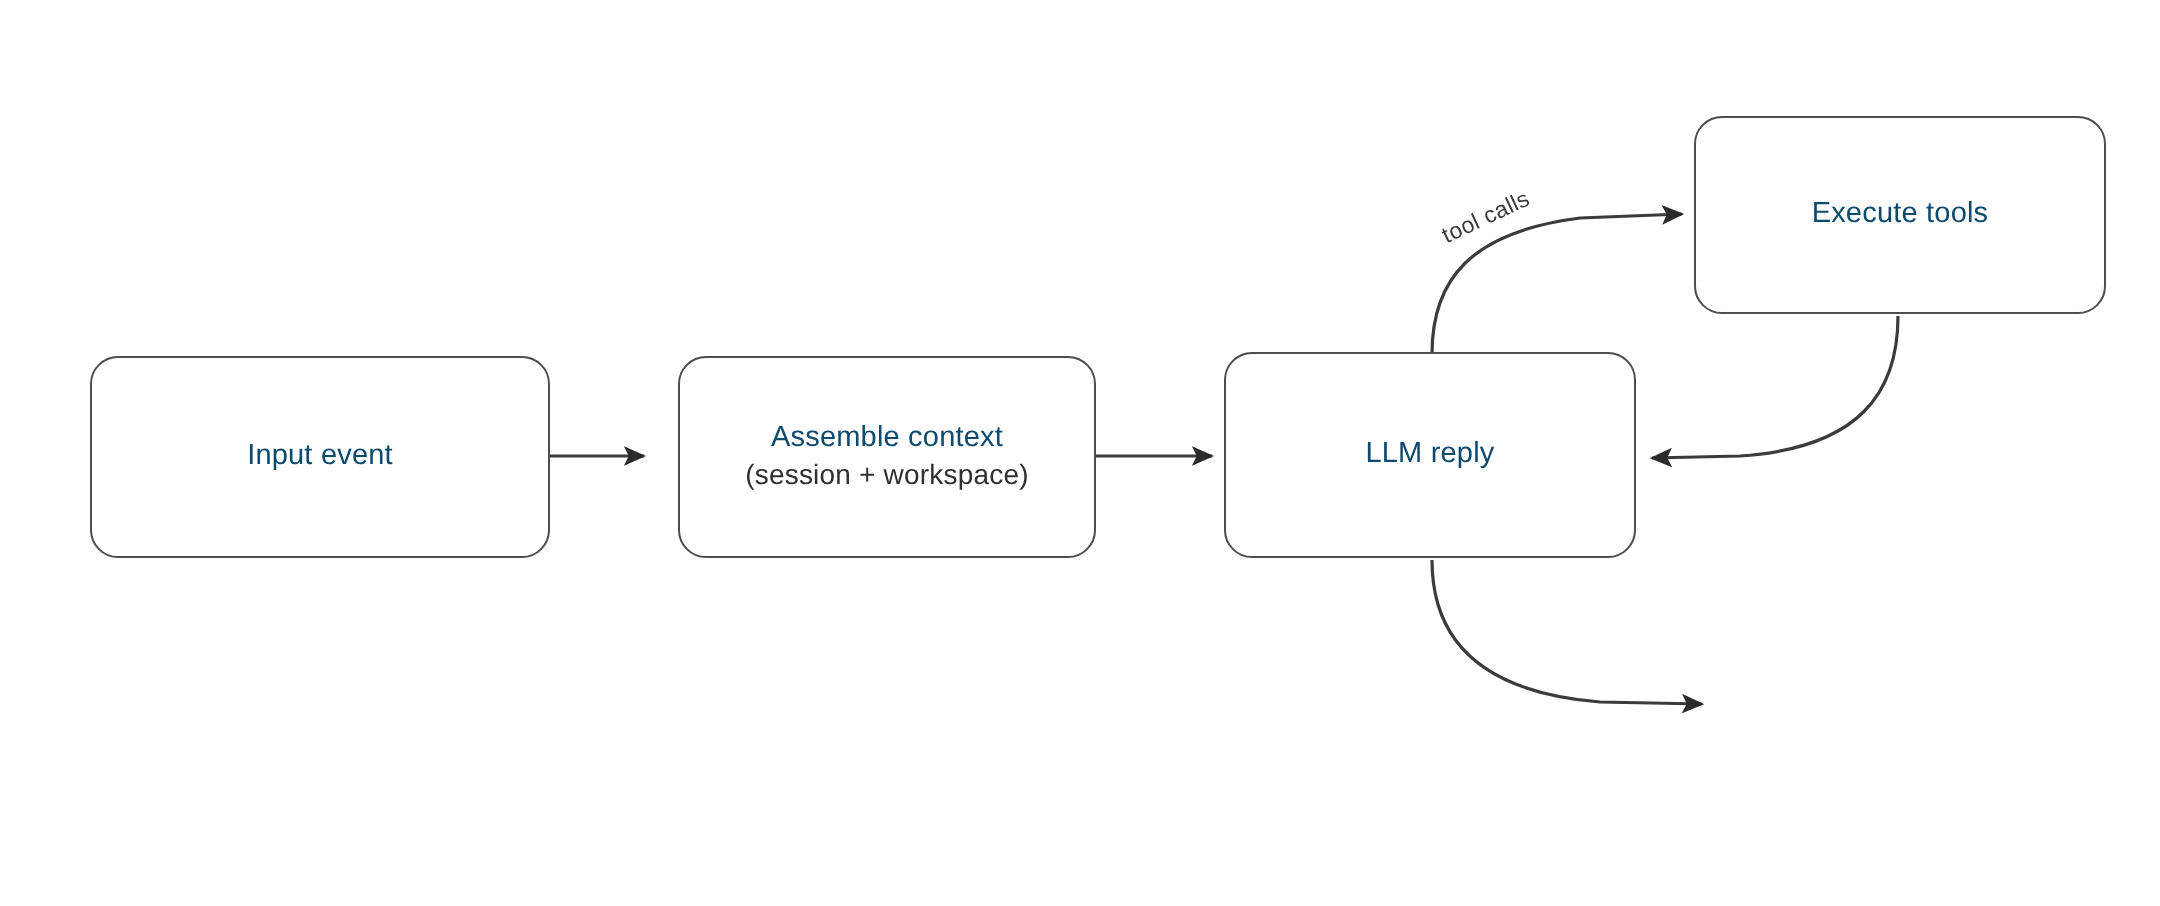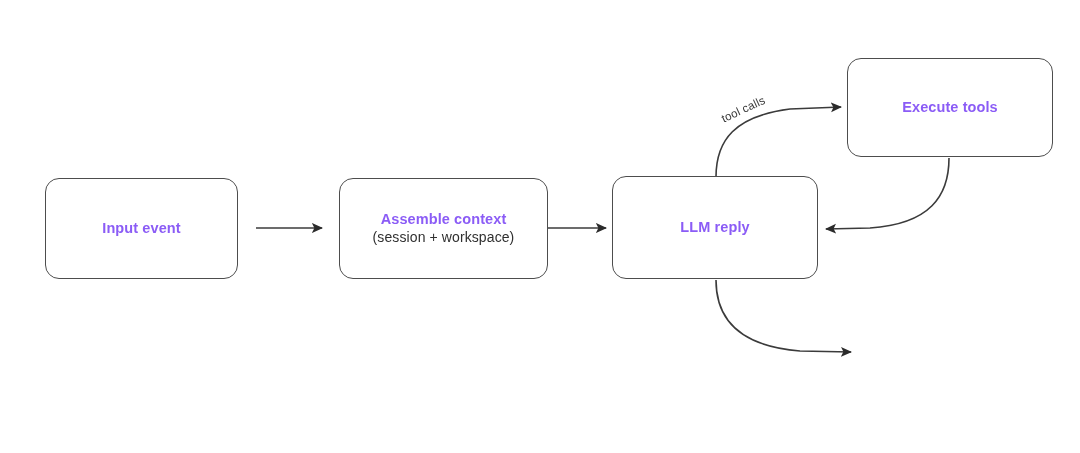--- a/index.html
+++ b/index.html
@@ -32,42 +32,42 @@
     border-radius: 14px;
     display: flex;
     flex-direction: column;
     align-items: center;
     justify-content: center;
     text-align: center;
     line-height: 1.28;
   }
   .node .title {
     font-size: 14.5px;
-    font-weight: bold;
-    color: #8b5cf6;
+    font-weight: normal;
+    color: #0c4a6e;
     letter-spacing: 0.1px;
   }
   .node .subtitle {
     font-size: 14px;
     font-weight: normal;
     color: #303030;
     letter-spacing: 0.1px;
     margin-top: 1px;
   }
   .edge-label {
     position: absolute;
     font-size: 11.5px;
     font-weight: normal;
     color: #3a3a3a;
     white-space: nowrap;
     letter-spacing: 0.2px;
   }
 
   
-  #node-input-event      { left: 45px;  top: 178px; width: 193px; height: 101px; }
+  #node-input-event      { left: 45px;  top: 178px; width: 230px; height: 101px; }
   #node-assemble-context { left: 328px; top: 178px; width: 209px; height: 101px; margin-left: 11px; }
   #node-llm-call         { left: 612px; top: 176px; width: 206px; height: 103px; }
   #node-execute-tools    { left: 847px; top: 58px;  width: 206px; height: 99px;  }
   #node-write-state      { left: 858px; top: 303px; width: 205px; height: 97px;  }
 
   
   #label-tool-calls {
     left: 722px;
     top: 113px;
     transform: rotate(-25deg);

